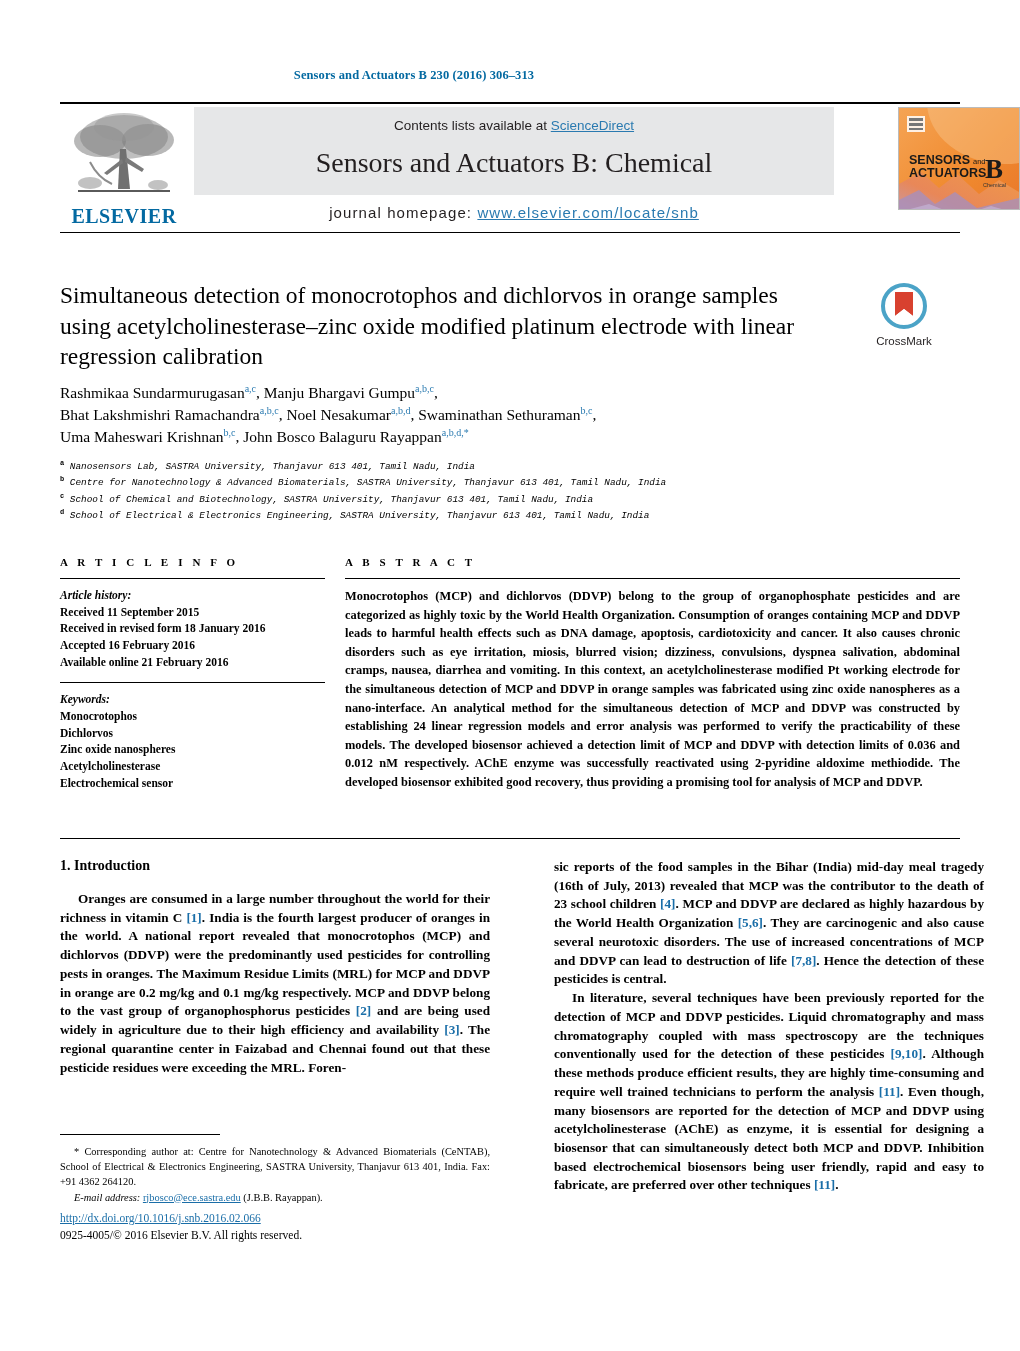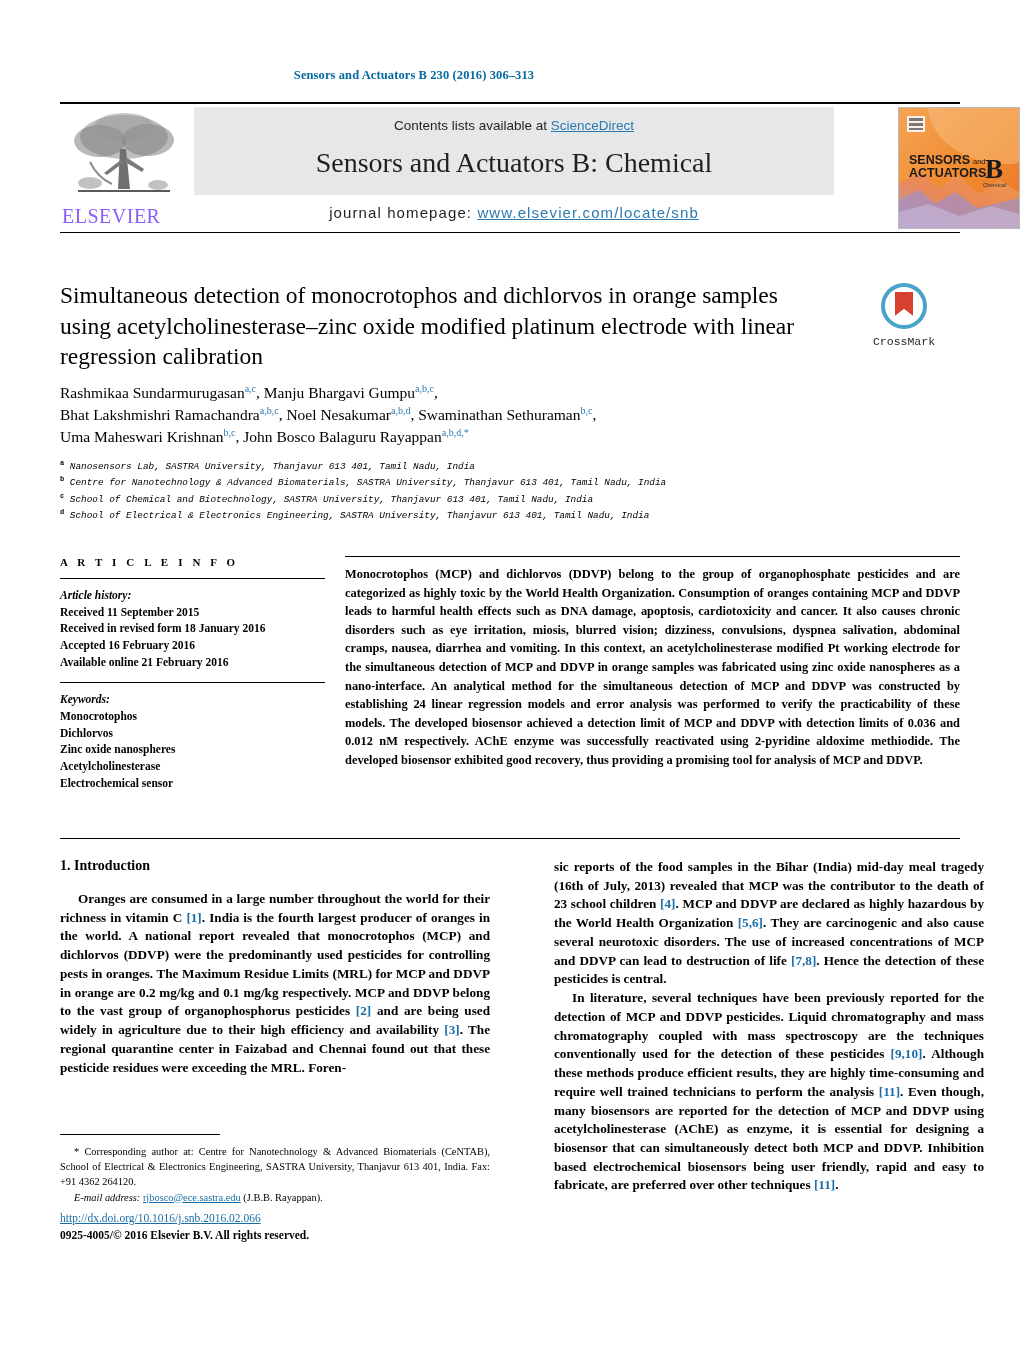--- a/index.html
+++ b/index.html
@@ -60,24 +60,26 @@
     top: 0;
     width: 128px;
     height: 122px;
   }
   .tree-svg { display: block; }
   .elsevier-word {
     position: absolute;
     left: 2px;
     bottom: 1px;
     width: 124px;
+    text-align: center;
     font-family: "Liberation Serif", serif;
     font-size: 20px;
     letter-spacing: 0.5px;
-    color: #8b5cf6;
+    color: #0369a1;
+    font-weight: bold;
   }
 
   .grey-band {
     position: absolute;
     left: 134px;
     top: 0;
     width: 640px;
     height: 88px;
     background: #e6e7e8;
   }
@@ -117,21 +119,21 @@
   }
   .homepage-line .url {
     color: #2a7ab0;
   }
 
   .cover {
     position: absolute;
     left: 838px;
     top: 0;
     width: 122px;
-    height: 122px;
+    height: 103px;
     border: 1px solid #bbb;
     box-sizing: border-box;
     overflow: hidden;
     background: #f0a24a;
   }
 
   .rule-bottom {
     position: absolute;
     top: 232px;
     left: 60px;
@@ -157,21 +159,21 @@
   }
 
   .crossmark {
     position: absolute;
     top: 283px;
     left: 848px;
     width: 112px;
     text-align: center;
   }
   .crossmark-label {
-    font-family: Liberation Mono, monospace;
+    font-family: Liberation Sans, sans-serif;
     font-size: 11.5px;
     color: #231f20;
     margin-top: 2px;
   }
 
   
   .authors {
     position: absolute;
     top: 382px;
     left: 60px;
@@ -334,21 +336,21 @@
   .doi-block {
     position: absolute;
     top: 1210px;
     left: 60px;
     width: 430px;
     font-family: "Liberation Serif", serif;
     font-size: 11.5px;
     line-height: 1.45;
   }
   .doi-link { color: #1a6ea8; }
-  .issn-line { font-weight: bold; }
+  .issn-line { font-weight: normal; }
 </style>
 </head>
 <body>
 
 <div class="page">
 
   <div class="running-head">Sensors and Actuators B 230 (2016) 306–313</div>
 
   <div class="rule-top"></div>
 
@@ -454,20 +456,21 @@
     <div class="hr-thin2"></div>
     <div class="kw-label">Keywords:</div>
     <div class="kw-line">Monocrotophos</div>
     <div class="kw-line">Dichlorvos</div>
     <div class="kw-line">Zinc oxide nanospheres</div>
     <div class="kw-line">Acetylcholinesterase</div>
     <div class="kw-line">Electrochemical sensor</div>
   </div>
 
   <div class="abs-col">
+    <div class="sec-head">A B S T R A C T</div>
     <div class="hr-thin"></div>
     <div class="abstract-text">Monocrotophos (MCP) and dichlorvos (DDVP) belong to the group of organophosphate pesticides and are categorized as highly toxic by the World Health Organization. Consumption of oranges containing MCP and DDVP leads to harmful health effects such as DNA damage, apoptosis, cardiotoxicity and cancer. It also causes chronic disorders such as eye irritation, miosis, blurred vision; dizziness, convulsions, dyspnea salivation, abdominal cramps, nausea, diarrhea and vomiting. In this context, an acetylcholinesterase modified Pt working electrode for the simultaneous detection of MCP and DDVP in orange samples was fabricated using zinc oxide nanospheres as a nano-interface. An analytical method for the simultaneous detection of MCP and DDVP was constructed by establishing 24 linear regression models and error analysis was performed to verify the practicability of these models. The developed biosensor achieved a detection limit of MCP and DDVP with detection limits of 0.036 and 0.012 nM respectively. AChE enzyme was successfully reactivated using 2-pyridine aldoxime methiodide. The developed biosensor exhibited good recovery, thus providing a promising tool for analysis of MCP and DDVP.</div>
   </div>
 
   <div class="rule-body"></div>
 
   <div class="col-left">
     <div class="sect-title">1.  Introduction</div>
     <p class="para">Oranges are consumed in a large number throughout the world for their richness in vitamin C <span class="ref">[1]</span>. India is the fourth largest producer of oranges in the world. A national report revealed that monocrotophos (MCP) and dichlorvos (DDVP) were the predominantly used pesticides for controlling pests in oranges. The Maximum Residue Limits (MRL) for MCP and DDVP in orange are 0.2 mg/kg and 0.1 mg/kg respectively. MCP and DDVP belong to the vast group of organophosphorus pesticides <span class="ref">[2]</span> and are being used widely in agriculture due to their high efficiency and availability <span class="ref">[3]</span>. The regional quarantine center in Faizabad and Chennai found out that these pesticide residues were exceeding the MRL. Foren-</p>
   </div>

